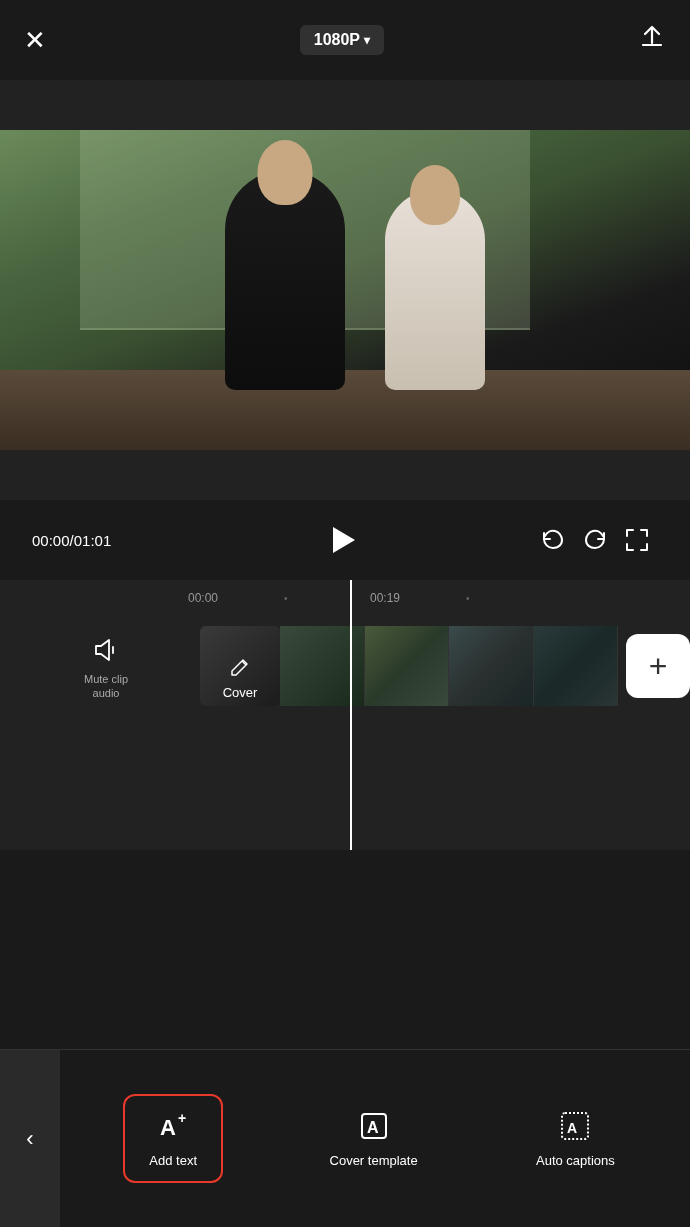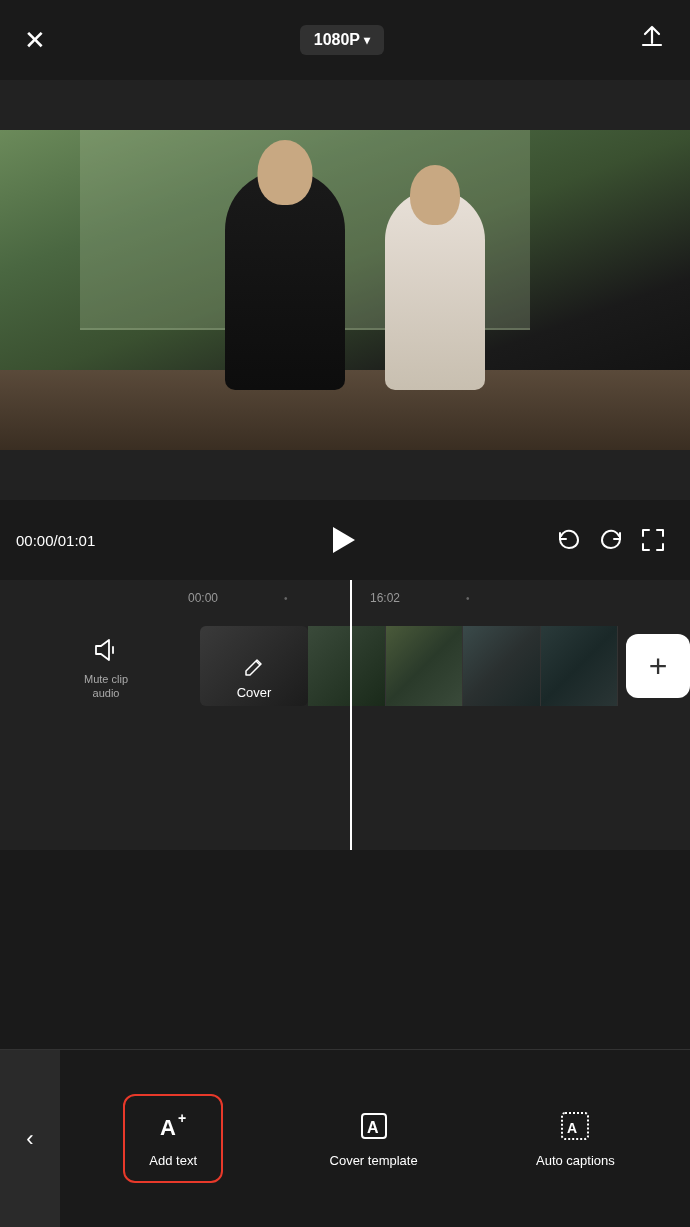--- a/index.html
+++ b/index.html
@@ -166,21 +166,21 @@
     
     .controls-area {
       position: absolute;
       top: 500px;
       left: 0;
       width: 100%;
       height: 80px;
       background: #1a1a1a;
       display: flex;
       align-items: center;
-      padding: 0 16px;
+      padding: 0 32px;
       gap: 0;
     }
     .time-display {
       color: #fff;
       font-size: 15px;
       font-weight: 400;
       min-width: 120px;
     }
     .ctrl-btn {
       background: none;
@@ -271,21 +271,21 @@
     }
     .mute-label {
       color: #aaa;
       font-size: 11px;
       text-align: center;
       line-height: 1.3;
     }
 
     
     .cover-clip {
-      width: 108px;
+      width: 80px;
       height: 80px;
       background: linear-gradient(135deg, #2a2a2a 0%, #1a1a1a 100%);
       border-radius: 6px;
       display: flex;
       flex-direction: column;
       align-items: center;
       justify-content: flex-end;
       position: relative;
       overflow: hidden;
       flex-shrink: 0;
@@ -487,21 +487,21 @@
       <path d="M3 3 L9 3 M3 3 L3 9 M23 3 L17 3 M23 3 L23 9 M3 23 L9 23 M3 23 L3 17 M23 23 L17 23 M23 23 L23 17" stroke="white" stroke-width="2" stroke-linecap="round" stroke-linejoin="round"></path>
     </svg>
   </button>
 </div>
 
 <div class="timeline-area">
 
   <div class="time-ruler">
     <span class="ruler-tick" style="left:188px">00:00</span>
     <span class="ruler-dot" style="left:284px">•</span>
-    <span class="ruler-tick" style="left:370px">16:02</span>
+    <span class="ruler-tick" style="left:370px">00:19</span>
     <span class="ruler-dot" style="left:466px">•</span>
   </div>
 
   <div class="track-row">
 
     <div class="track-label">
       <div class="mute-icon-wrap">
         <svg width="30" height="30" viewBox="0 0 30 30" fill="none">
           <path d="M5 11 L5 19 L10 19 L18 25 L18 5 L10 11 Z" stroke="white" stroke-width="1.8" stroke-linejoin="round" fill="none"></path>
           <path d="M22 12 L22 18" stroke="white" stroke-width="1.8" stroke-linecap="round"></path>

